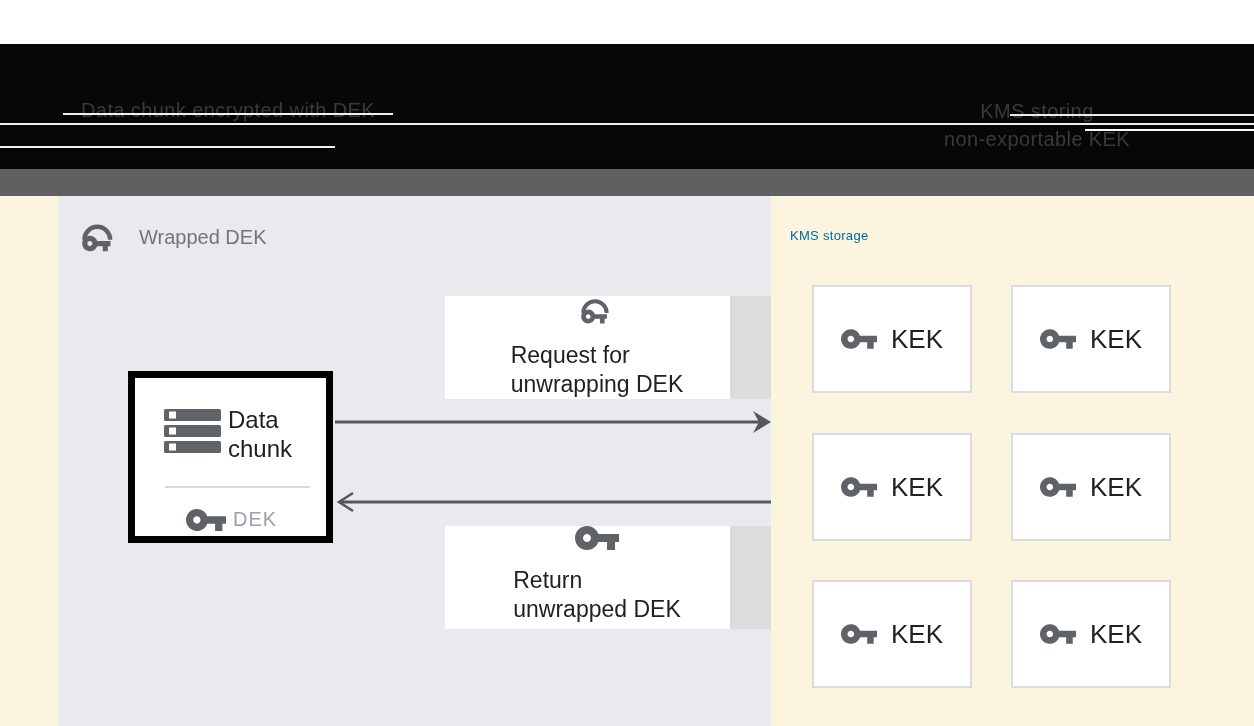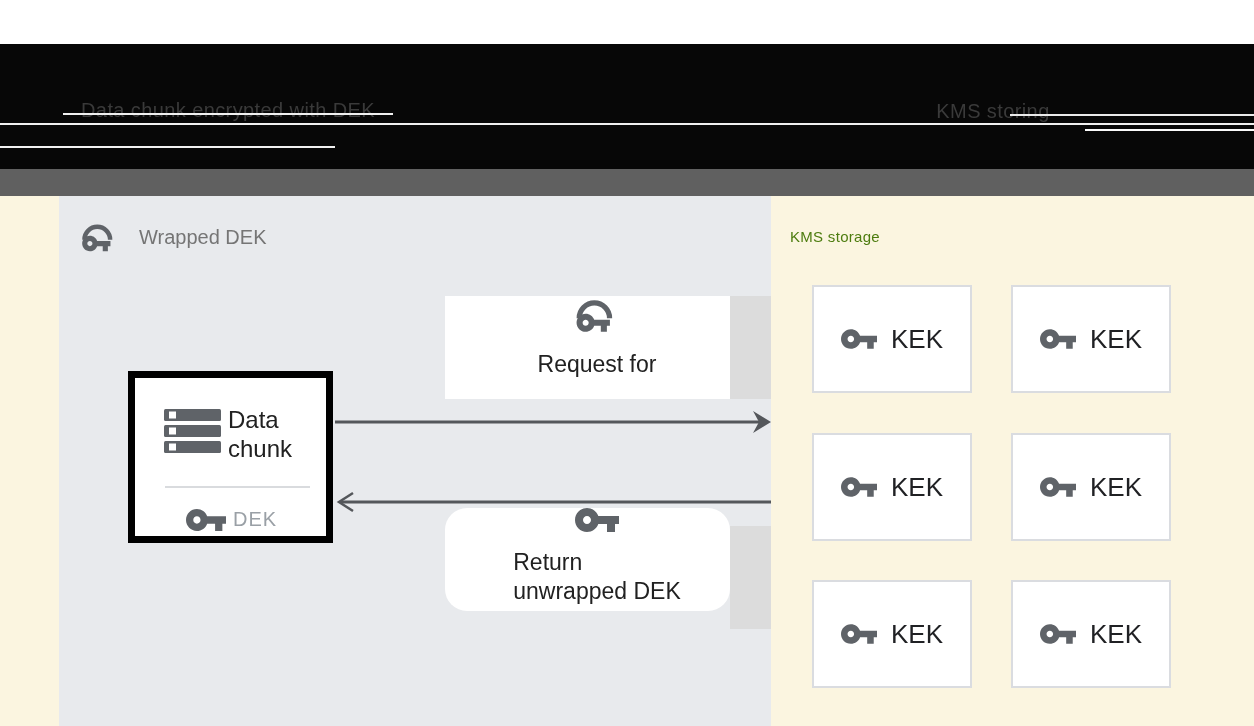--- a/index.html
+++ b/index.html
@@ -6,21 +6,21 @@
   .stage {
     position:relative; width:1254px; height:726px; overflow:hidden;
     font-family:"Liberation Sans", sans-serif;
     background:#FBF5E0;
     margin-top:44px;
   }
   
   .top-black { position:absolute; left:0; top:0; width:1254px; height:125px; background:#070707; }
   .caption { position:absolute; color:#3a3a3a; text-align:center; font-size:20px; letter-spacing:.4px; }
   .caption-left  { left:52px;  top:51px; width:352px; line-height:30px; }
-  .caption-right { left:888px; top:53px; width:210px; line-height:28px; }
+  .caption-right { left:932px; top:53px; width:210px; line-height:28px; }
   .hline { position:absolute; height:2px; background:#F0F0F0; }
   .hl-a { left:63px;   top:69px;  width:330px; }
   .hl-b { left:0;      top:79px;  width:1254px; }
   .hl-c { left:0;      top:102px; width:335px; }
   .hl-d { left:1085px; top:85px;  width:169px; background:#FAFAFA; }
   .hl-e { left:1010px; top:70px;  width:244px; background:#EAEAEA; }
   .gray-band { position:absolute; left:0; top:125px; width:1254px; height:27px; background:#606060; }
 
   
   .panel { position:absolute; left:59px; top:152px; width:712px; height:533px; background:#E8EAED; }
@@ -31,32 +31,32 @@
                     background:#fff; border:7px solid #000000; box-sizing:border-box; }
   .dc-icon   { position:absolute; left:29px; top:31px; }
   .dc-title  { position:absolute; left:93px; top:27px; font-size:24px; line-height:29px; color:#212121; }
   .dc-divider{ position:absolute; left:30px; top:108px; width:145px; height:2px; background:#D9DBDE; }
   .dc-keyrow { position:absolute; left:51px; top:130px; display:flex; align-items:center; gap:7px; }
   .dek-label { font-size:20px; color:#9AA0A6; letter-spacing:1px; }
 
   .flow-box { position:absolute; width:285px; height:103px; background:#fff;
               display:flex; align-items:center; gap:16px; padding-left:19px; box-sizing:border-box;flex-direction:column; }
   .req-box { left:445px; top:252px; }
-  .ret-box { left:445px; top:464px;border-radius:22px; }
+  .ret-box { left:445px; top:482px; }
   .side-strip { position:absolute; width:41px; height:103px; background:#DCDCDC; left:730px; }
   .req-strip { top:252px; }
   .ret-strip { top:482px; }
   .box-text { font-size:23px; line-height:29px; color:#212121; }
 
   .arrow-svg { position:absolute; left:335px; width:436px; height:24px; }
   .arr-right { top:366px; }
   .arr-left  { top:446px; }
 
   
-  .kms-title { position:absolute; left:790px; top:184px; color:#4d7c0f; font-size:15px; letter-spacing:.3px; }
+  .kms-title { position:absolute; left:790px; top:184px; color:#0369a1; font-size:13px; letter-spacing:.3px; }
   .kek-box { position:absolute; width:160px; height:108px; background:#fff; border:2px solid #DADCE0;
              box-sizing:border-box; display:flex; align-items:center; justify-content:center; gap:14px; }
   .kek-1 { left:812px;  top:241px; }
   .kek-2 { left:1011px; top:241px; }
   .kek-3 { left:812px;  top:389px; }
   .kek-4 { left:1011px; top:389px; }
   .kek-5 { left:812px;  top:536px; }
   .kek-6 { left:1011px; top:536px; }
   .kek-label { font-size:26px; color:#202124; }
 </style>
@@ -64,20 +64,21 @@
 <body>
 
 <div class="stage">
 
   <div class="top-black">
     <div class="caption caption-left">
       <div>Data chunk encrypted with DEK</div>
     </div>
     <div class="caption caption-right">
       <div>KMS storing</div>
+      <div>non-exportable KEK</div>
     </div>
     <div class="hline hl-a"></div>
     <div class="hline hl-b"></div>
     <div class="hline hl-c"></div>
     <div class="hline hl-d"></div>
     <div class="hline hl-e"></div>
   </div>
   <div class="gray-band"></div>
 
   <div class="panel"></div>
@@ -116,20 +117,21 @@
 
   <div class="flow-box req-box">
     <svg width="46" height="38" viewBox="0 0 44 36">
       <path d="M5 21 A 14.5 14.5 0 0 1 34 21" stroke="#5F6368" stroke-width="5" fill="none"></path>
       <g transform="translate(1,8) scale(1.45)">
         <path fill="#5F6368" d="M12.65 10C11.83 7.67 9.61 6 7 6c-3.31 0-6 2.69-6 6s2.69 6 6 6c2.61 0 4.83-1.67 5.65-4H17v4h4v-4h2v-4H12.65zM7 14c-1.1 0-2-.9-2-2s.9-2 2-2 2 .9 2 2-.9 2-2 2z"></path>
       </g>
     </svg>
     <div class="box-text">
       <div>Request for</div>
+      <div>unwrapping DEK</div>
     </div>
   </div>
   <div class="side-strip req-strip"></div>
 
   <svg class="arrow-svg arr-right" viewBox="0 0 436 24">
     <line x1="0" y1="12" x2="424" y2="12" stroke="#54575B" stroke-width="3"></line>
     <polygon points="418,1 436,12 418,23 424,12" fill="#54575B"></polygon>
   </svg>
   <svg class="arrow-svg arr-left" viewBox="0 0 436 24">
     <line x1="5" y1="12" x2="436" y2="12" stroke="#54575B" stroke-width="3"></line>

